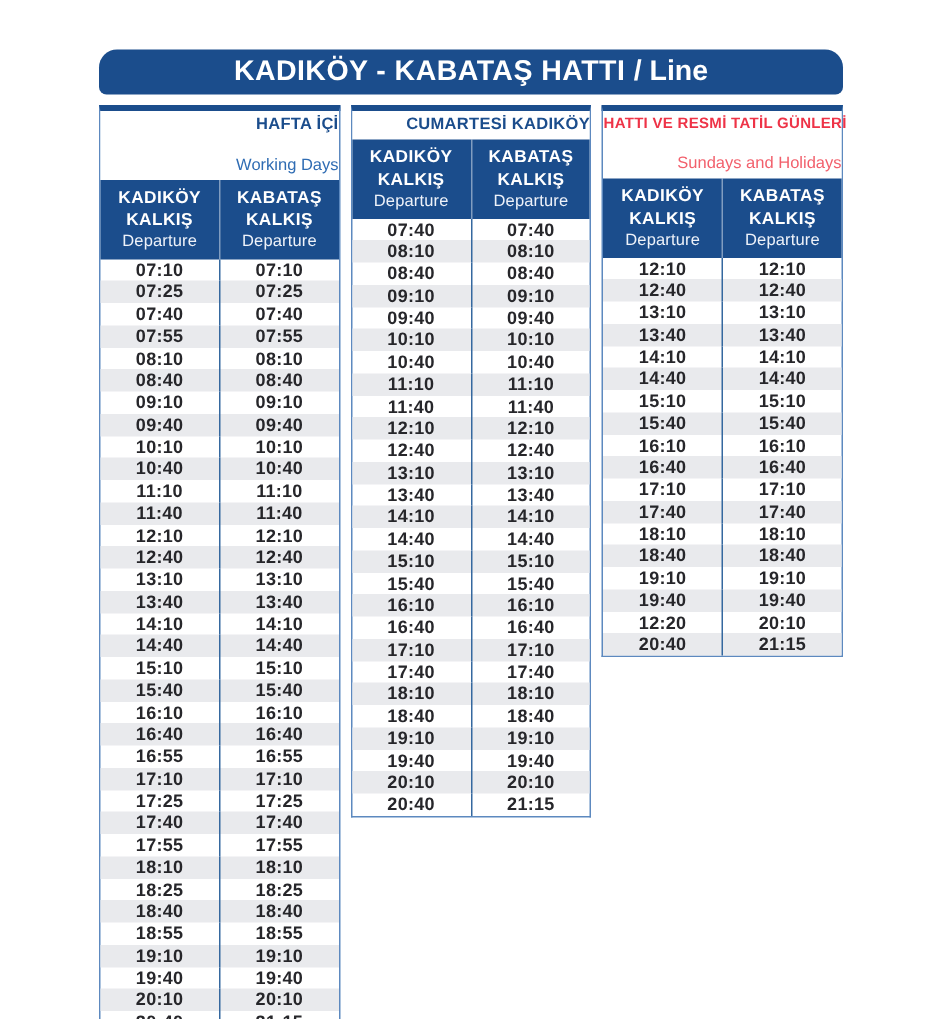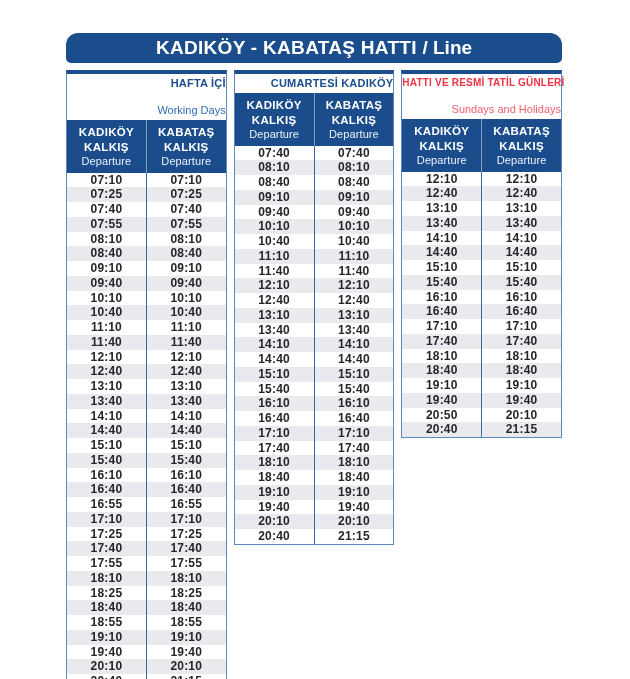--- a/index.html
+++ b/index.html
@@ -471,21 +471,21 @@
           </div>
           <div class="row">
             <div class="cell">19:10</div>
             <div class="cell">19:10</div>
           </div>
           <div class="row">
             <div class="cell">19:40</div>
             <div class="cell">19:40</div>
           </div>
           <div class="row">
-            <div class="cell">20:50</div>
+            <div class="cell">12:20</div>
             <div class="cell">20:10</div>
           </div>
           <div class="row">
             <div class="cell">20:40</div>
             <div class="cell">21:15</div>
           </div>
         </div>
     </section>
 
   </div>

